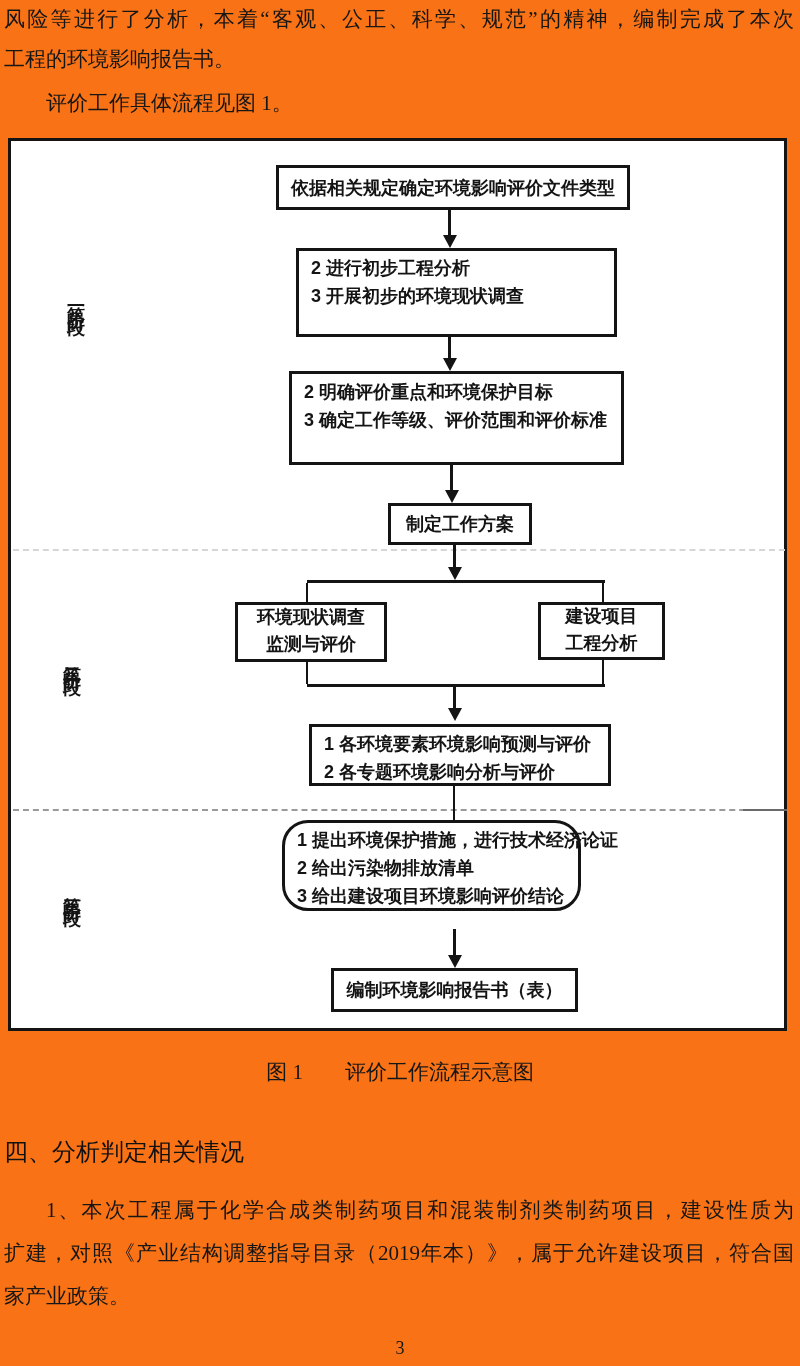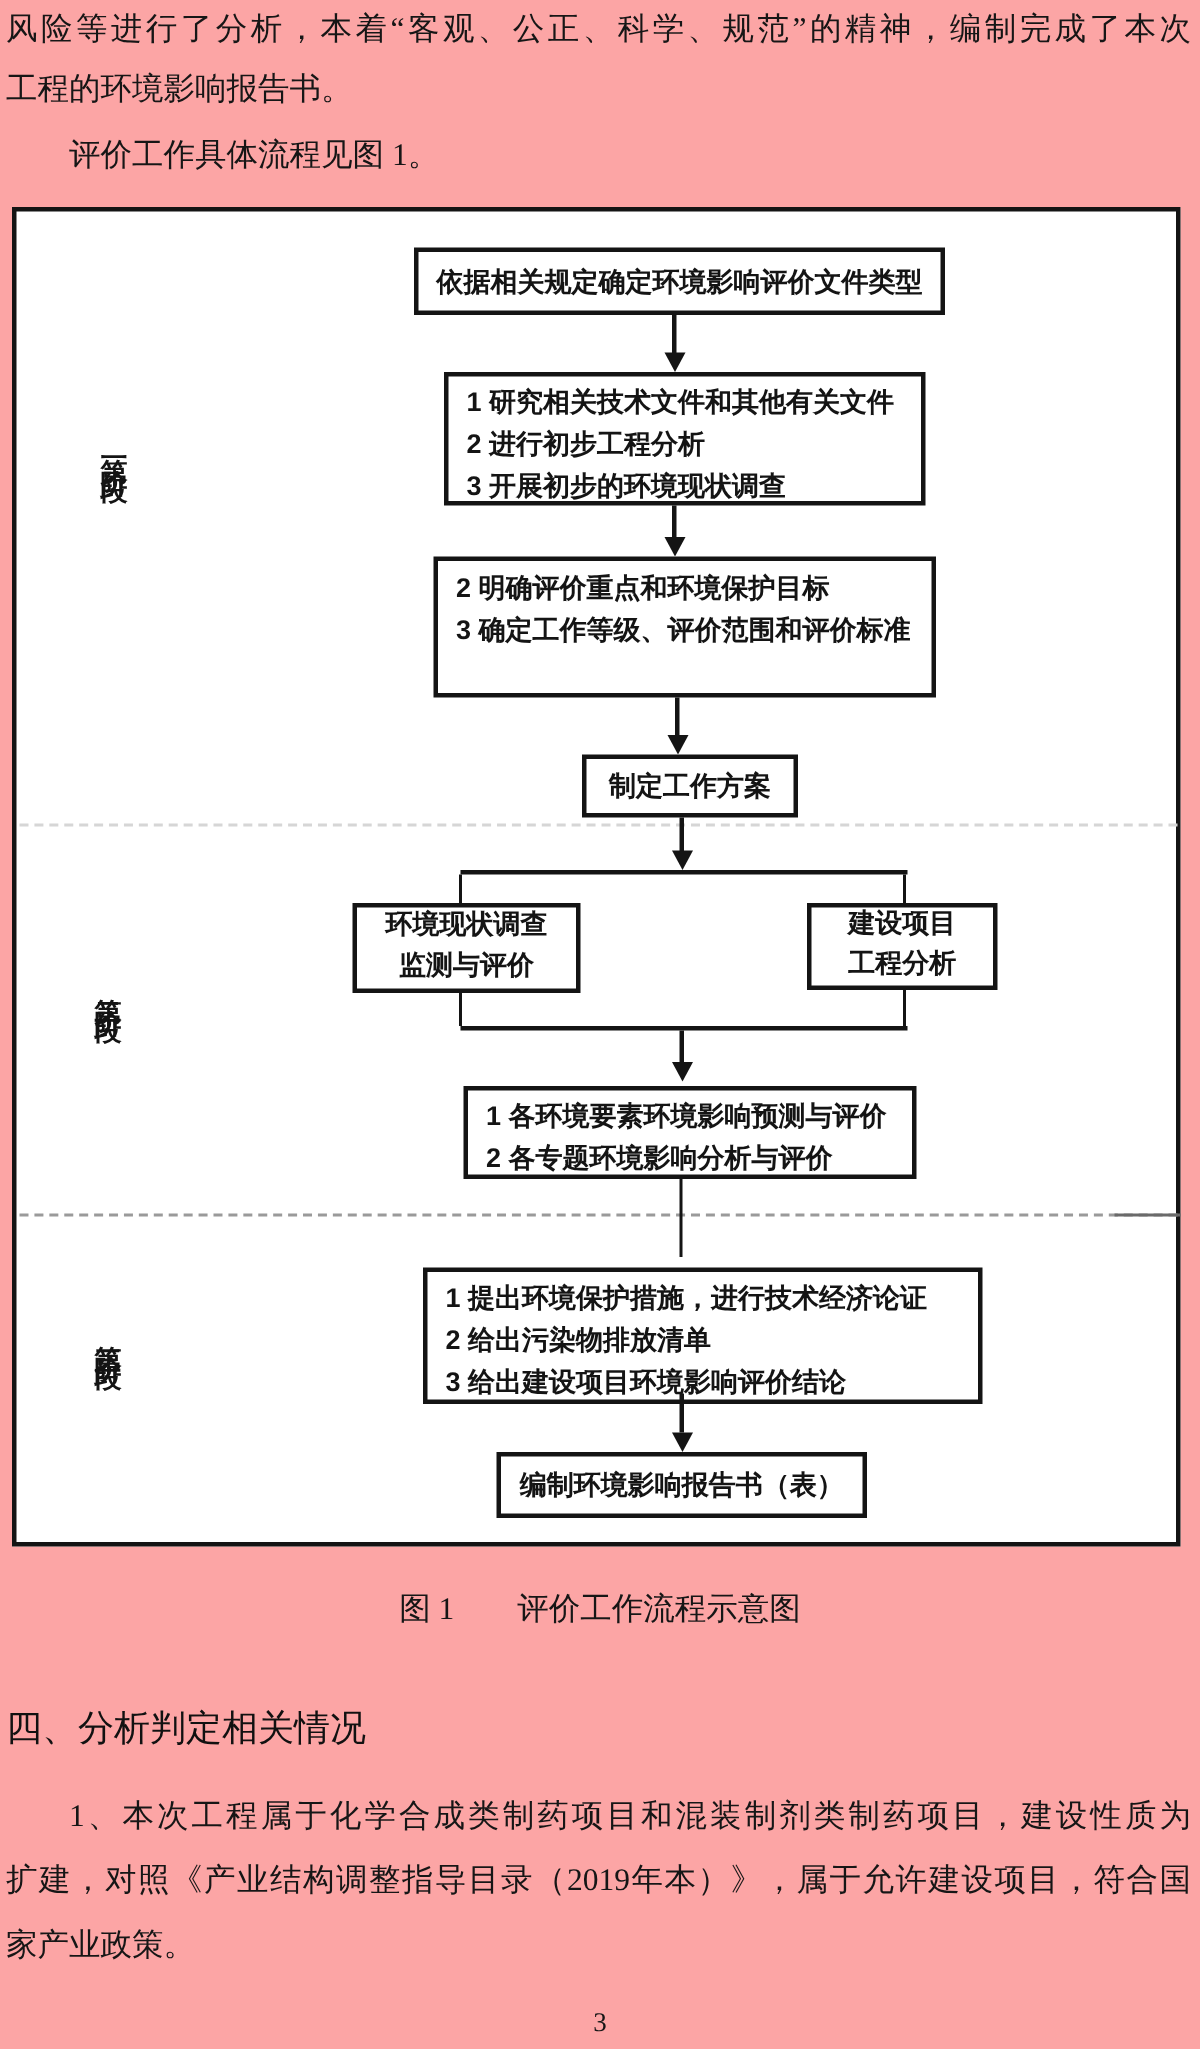--- a/index.html
+++ b/index.html
@@ -1,16 +1,16 @@
 <!DOCTYPE html>
 <html><head>
 <meta charset="utf-8">
 <style>
   html,body{margin:0;padding:0;background:#ffffff;}
-  #page{position:relative;width:800px;height:1366px;background:#fca5a5;overflow:hidden;
+  #page{position:relative;width:800px;height:1366px;background:#f97316;overflow:hidden;
         font-family:"Liberation Serif","DejaVu Serif",serif;color:#161616;}
 
   
   .doc-line{position:absolute;font-size:21px;line-height:26px;color:#161616;white-space:nowrap;text-align:right;}
   .just{white-space:normal;text-align:justify;text-align-last:justify;}
 
   
   .frame{position:absolute;left:8px;top:138px;width:779px;height:893px;
          border:3px solid #141414;background:#fff;box-sizing:border-box;}
 
@@ -66,21 +66,20 @@
   <div class="dash-mid" style="left:13px;top:809px;width:772px;"></div>
   <div class="solid-seg" style="left:743px;top:809px;width:44px;"></div>
 
   <div class="fbox center" style="left:276px;top:165px;width:354px;height:45px;">
     <span>依据相关规定确定环境影响评价文件类型</span>
   </div>
   <div class="stem" style="left:448px;top:210px;height:26px;"></div>
   <div class="ahead" style="left:443px;top:235px;"></div>
 
   <div class="fbox list" style="left:296px;top:248px;width:321px;height:89px;">
-    <div>1 研究相关技术文件和其他有关文件</div>
     <div>2 进行初步工程分析</div>
     <div>3 开展初步的环境现状调查</div>
   </div>
   <div class="stem" style="left:448px;top:337px;height:22px;"></div>
   <div class="ahead" style="left:443px;top:358px;"></div>
 
   <div class="fbox list" style="left:289px;top:371px;width:335px;height:94px;padding-top:4px;">
     <div>2 明确评价重点和环境保护目标</div>
     <div>3 确定工作等级、评价范围和评价标准</div>
   </div>
@@ -111,21 +110,21 @@
   <div class="hbar" style="left:307px;top:684px;width:298px;"></div>
   <div class="stem" style="left:453px;top:687px;height:22px;"></div>
   <div class="ahead" style="left:448px;top:708px;"></div>
 
   <div class="fbox list" style="left:309px;top:724px;width:302px;height:62px;">
     <div>1 各环境要素环境影响预测与评价</div>
     <div>2 各专题环境影响分析与评价</div>
   </div>
   <div class="stem" style="left:453px;top:786px;height:52px;width:2px;"></div>
 
-  <div class="fbox list" style="left:282px;top:845px;width:373px;height:91px;">
+  <div class="fbox list" style="left:282px;top:820px;width:299px;height:91px;border-radius:26px;">
     <div>1 提出环境保护措施，进行技术经济论证</div>
     <div>2 给出污染物排放清单</div>
     <div>3 给出建设项目环境影响评价结论</div>
   </div>
   <div class="stem" style="left:453px;top:929px;height:26px;"></div>
   <div class="ahead" style="left:448px;top:955px;"></div>
 
   <div class="fbox center" style="left:331px;top:968px;width:247px;height:44px;">
     <span>编制环境影响报告书（表）</span>
   </div>

